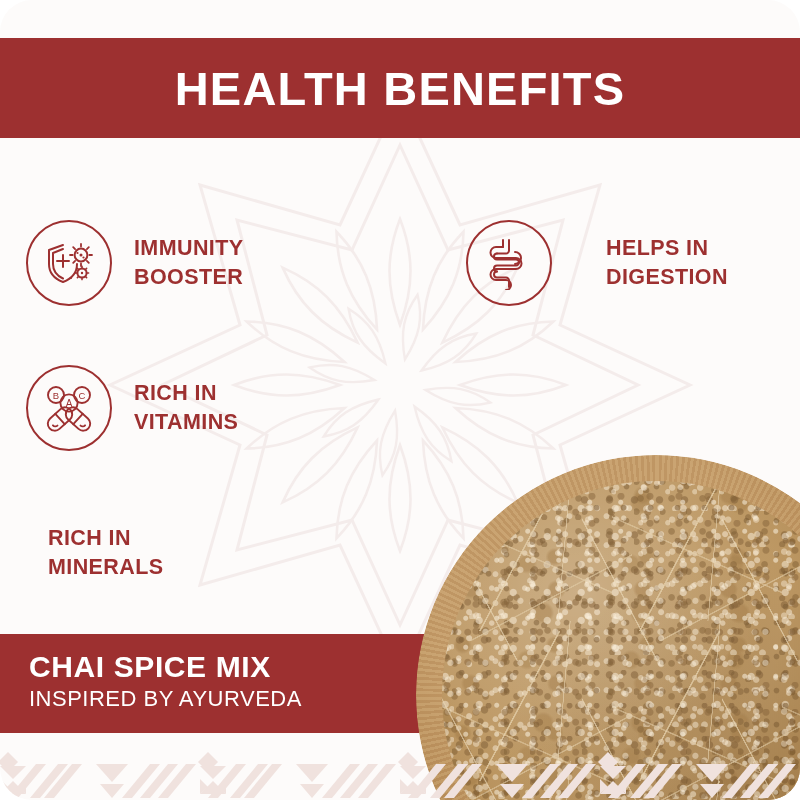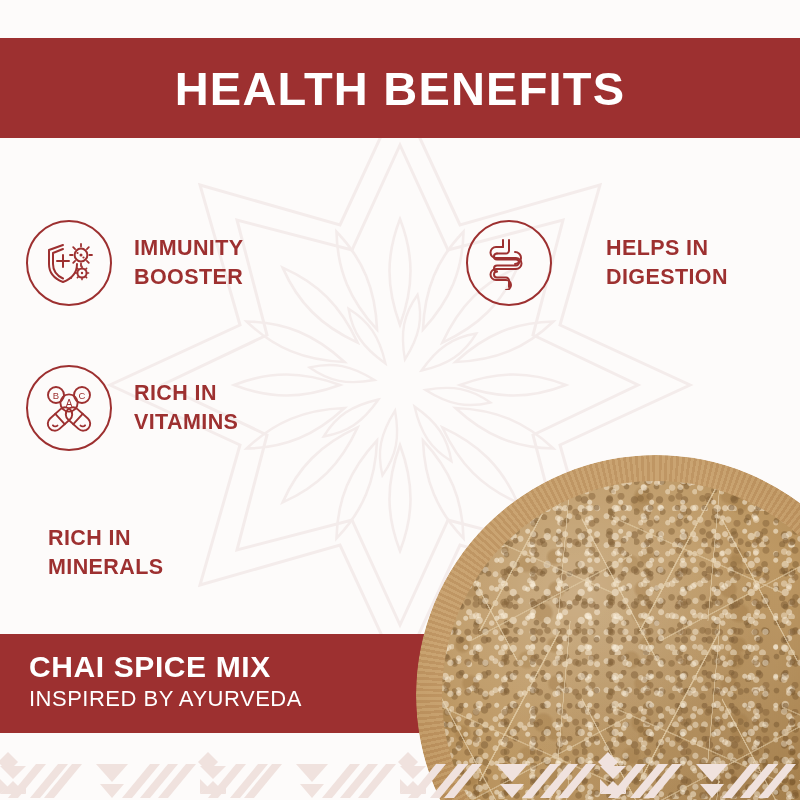--- a/index.html
+++ b/index.html
@@ -7,20 +7,21 @@
     width:800px;height:800px;
     background:#ffffff;
     font-family:"Liberation Sans", sans-serif;
     overflow:hidden;
   }
   .canvas{
     position:relative;
     width:800px;height:800px;
     background:#fdfbfa;
     overflow:hidden;
+    border-radius:32px;
   }
   
   .mandala{
     position:absolute;
     left:50%;top:385px;
     transform:translate(-50%,-50%);
     width:620px;height:620px;
     pointer-events:none;
   }
   .mandala svg{display:block;width:100%;height:100%;}

